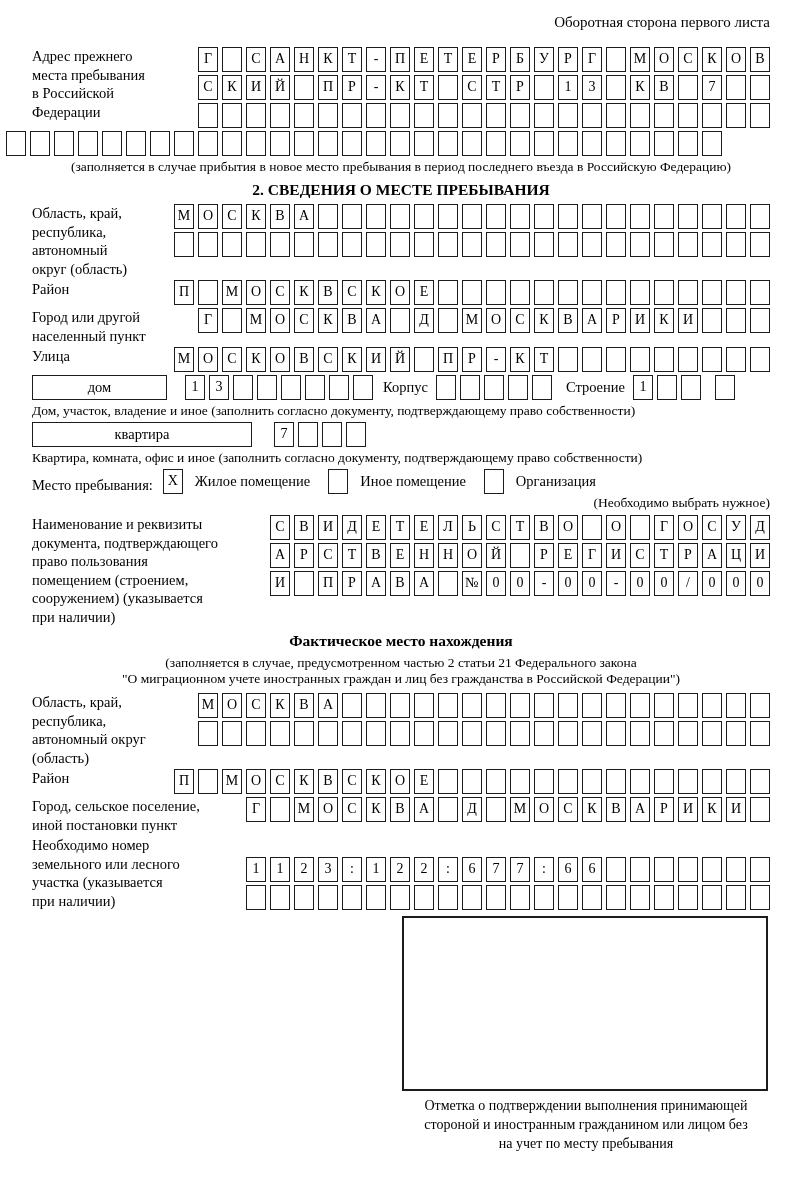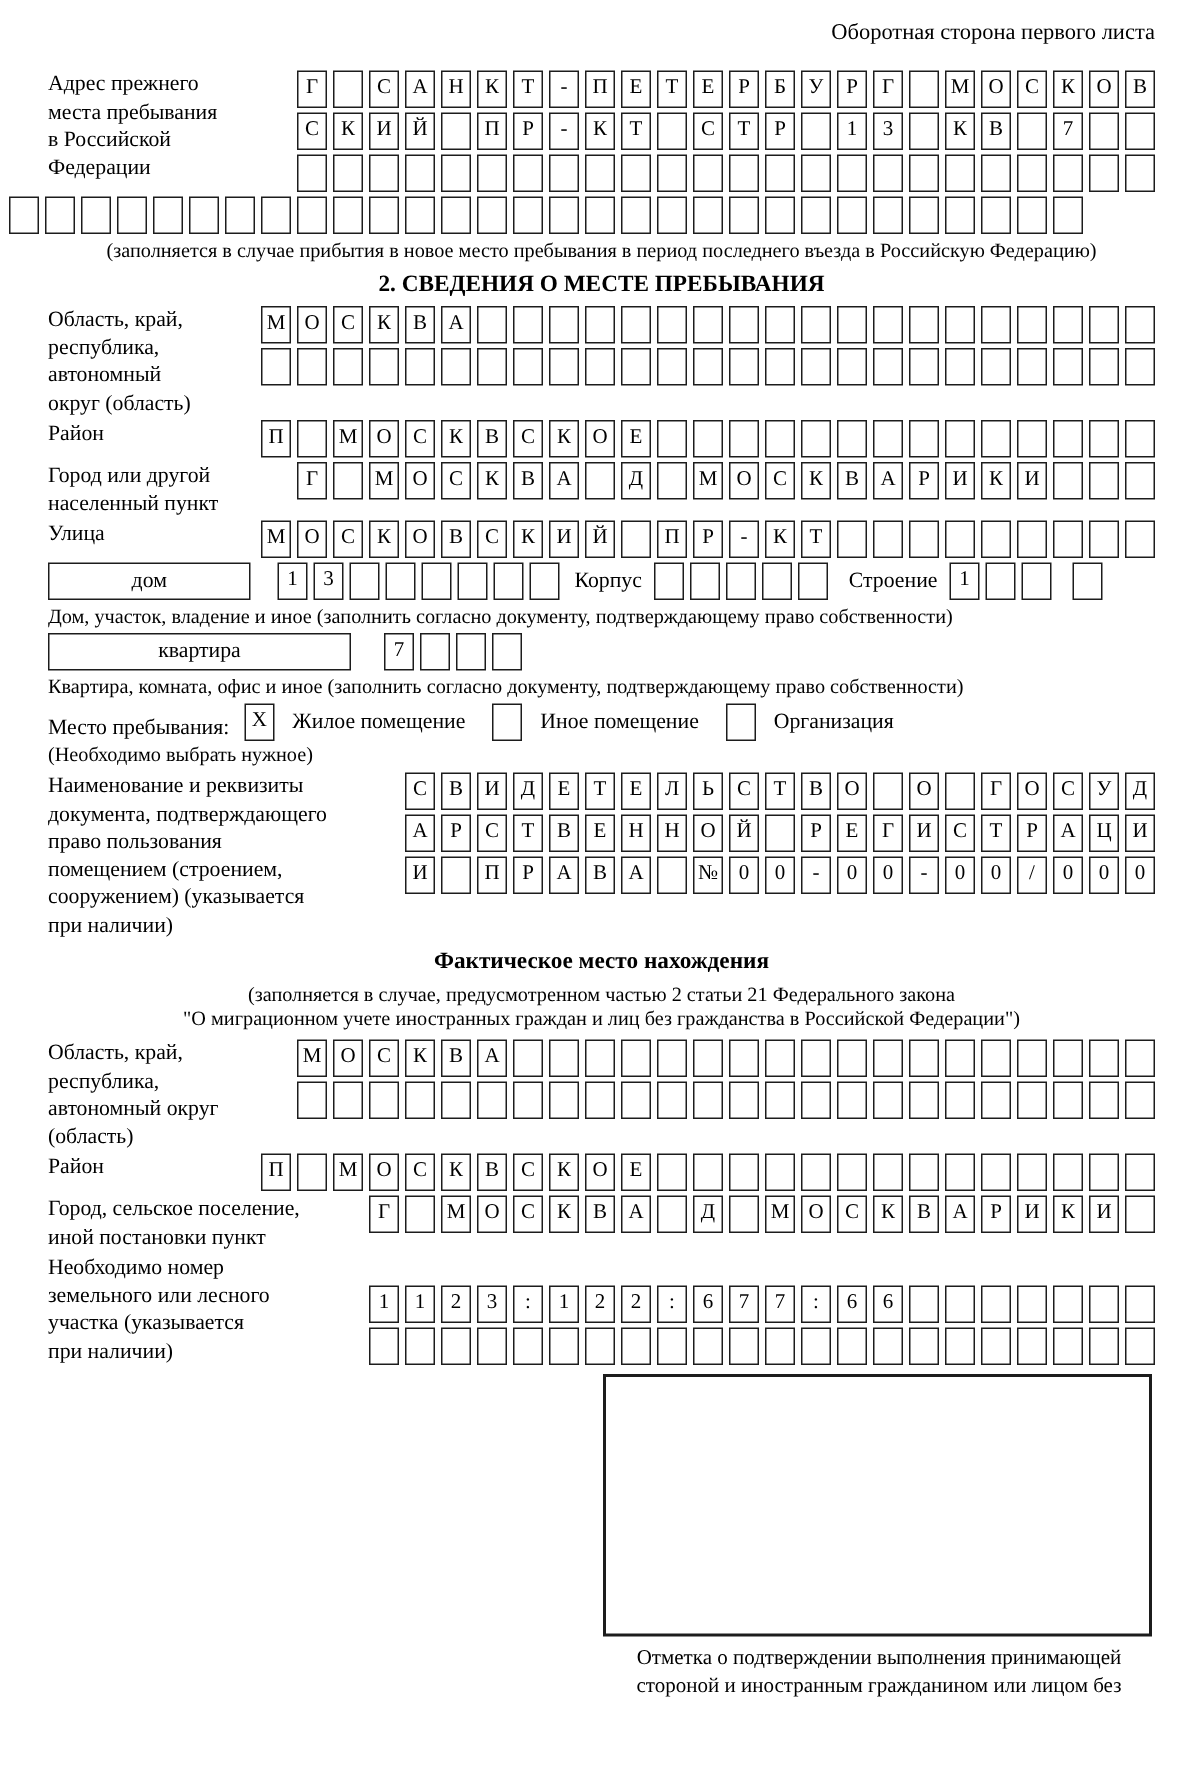--- a/index.html
+++ b/index.html
@@ -19,31 +19,31 @@
   .full-row{margin:3px 0 3px -26px;}
   .note{font-size:13.5px;line-height:16px;}
   .center{text-align:center;}
   .section-title{text-align:center;font-weight:bold;font-size:15.5px;
       margin:4px 0 5px 0;}
   .mb2{margin-bottom:2px;} .mb3{margin-bottom:3px;}
   .mb6{margin-bottom:6px;}
   .wide-box{box-sizing:border-box;border:1.6px solid #1c1c1c;height:25px;
       display:flex;align-items:center;justify-content:center;font-size:14.5px;}
   .house-box{width:135px;}
-  .apt-box{width:202px;}
+  .apt-box{width:220px;}
   .inline-label{font-size:14.5px;line-height:25px;white-space:nowrap;}
   .house-row{margin-top:3px;}
   .gap8{width:8px;} .gap10{width:10px;} .gap14{width:14px;} .gap18{width:18px;}
   .gap22{width:22px;}
   .stay-row{margin:2px 0 1px 0;align-items:flex-end;}
   .stay-label{font-size:14.5px;margin-right:10px;white-space:nowrap;}
   .opt{display:flex;align-items:center;}
   .opt-label{font-size:14.5px;margin-left:12px;white-space:nowrap;}
   .opt + .opt{margin-left:18px;}
-  .hint{margin:1px 0 4px 0;text-align:left;}
+  .hint{margin:1px 0 4px 0;text-align:right;}
   .doc-row{margin-bottom:6px;}
   .stamp-wrap{margin-left:auto;width:368px;margin-top:6px;}
   .stamp-box{box-sizing:border-box;width:366px;height:175px;
       border:2px solid #1c1c1c;margin-bottom:5px;}
   .stamp-caption{font-size:14px;line-height:19px;text-align:center;}
 </style>
 </head>
 <body>
 
 <div class="page">
@@ -677,16 +677,17 @@
           <span class="cb"></span>
         </div>
     </div>
   </div>
 
   <div class="stamp-wrap">
     <div class="stamp-box"></div>
     <div class="stamp-caption">
         <div>Отметка о подтверждении выполнения принимающей</div>
         <div>стороной и иностранным гражданином или лицом без</div>
+        <div>на учет по месту пребывания</div>
       </div>
   </div>
 
 </div>
 
 </body></html>

